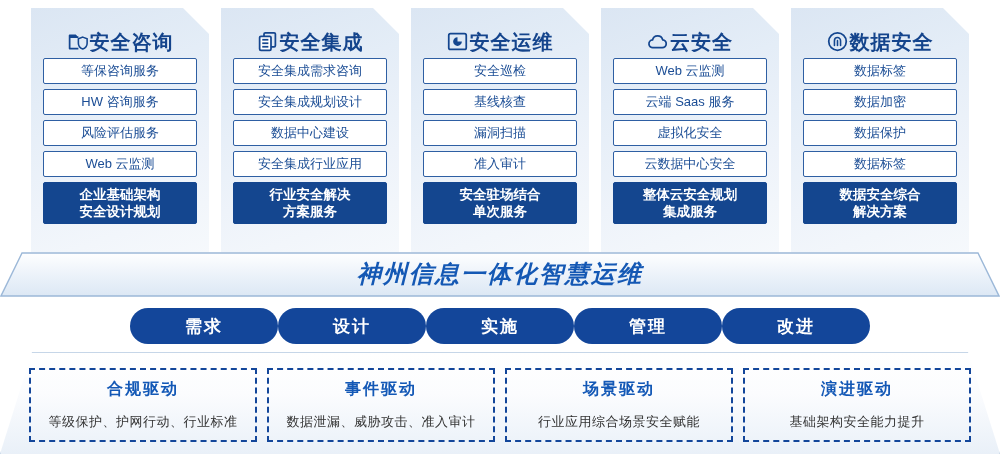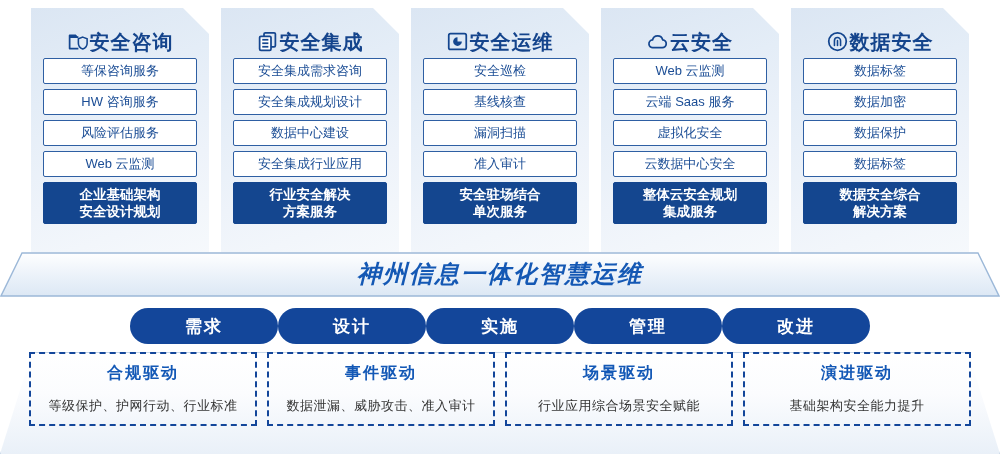--- a/index.html
+++ b/index.html
@@ -90,21 +90,21 @@
     position:absolute;left:0;top:0;width:1000px;height:104px;
     background:linear-gradient(180deg,#ffffff 0%,#fbfcfe 40%,#e9f0f8 100%);
     border:1px solid #c6d6e8;
     box-sizing:border-box;
     -webkit-clip-path:polygon(32px 0, 968px 0, 1000px 102px, 0 102px);
     clip-path:polygon(32px 0, 968px 0, 1000px 102px, 0 102px);
   }
   .drivers{
     position:absolute;left:0;top:0;width:1000px;height:104px;
     display:flex;justify-content:center;align-items:flex-start;gap:10px;
-    padding-top:0;box-sizing:border-box;
+    padding-top:16px;box-sizing:border-box;
   }
   .driver{
     width:228px;height:74px;
     border:2px dashed #13469a;
     box-sizing:border-box;
     display:flex;flex-direction:column;align-items:center;justify-content:center;
     gap:5px;
     background:transparent;
   }
   .driver-title{

